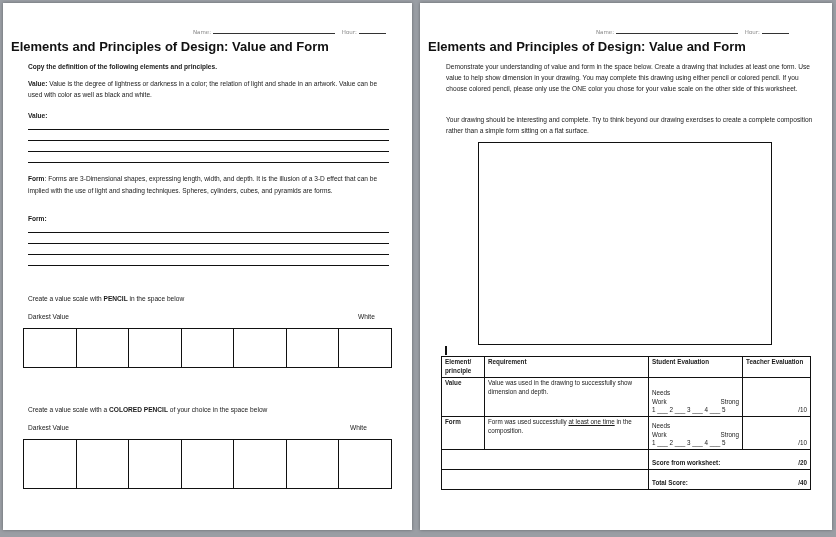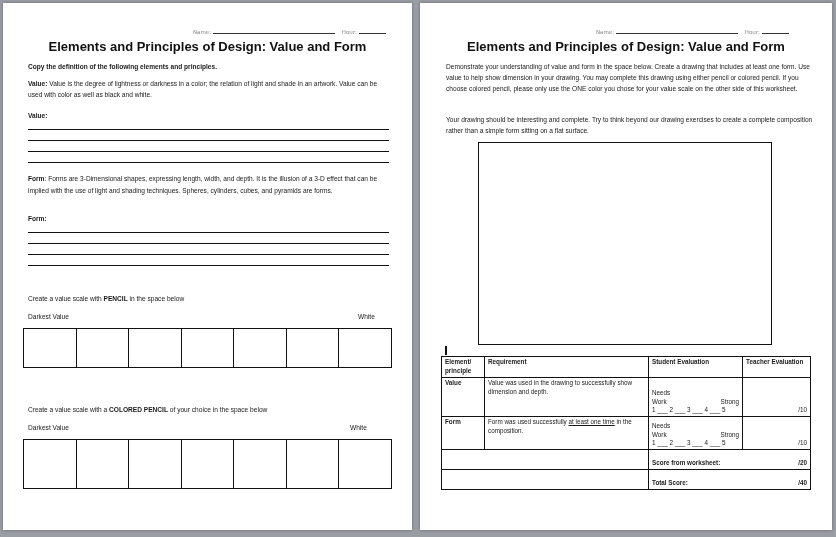--- a/index.html
+++ b/index.html
@@ -22,21 +22,21 @@
     .name-line {
       font-size: 5.5px; color: #888; white-space: nowrap;
     }
     .name-line .blank {
       display: inline-block; border-bottom: 1px solid #333; vertical-align: baseline;
       height: 4px;
     }
     .title {
       font-family: "Liberation Sans", sans-serif;
       font-weight: bold; font-size: 13px; white-space: nowrap;
-      text-align: center; left: 0; right: 0;
+      left: 8px; right: 0;
     }
     .txt {
       font-family: "Liberation Sans", sans-serif;
       font-size: 6.6px; line-height: 11px; color: #1a1a1a;
     }
     .bold { font-weight: bold; }
     .rule { position: absolute; height: 0; border-top: 1px solid #111; }
 
     .scale {
       position: absolute; display: flex;

